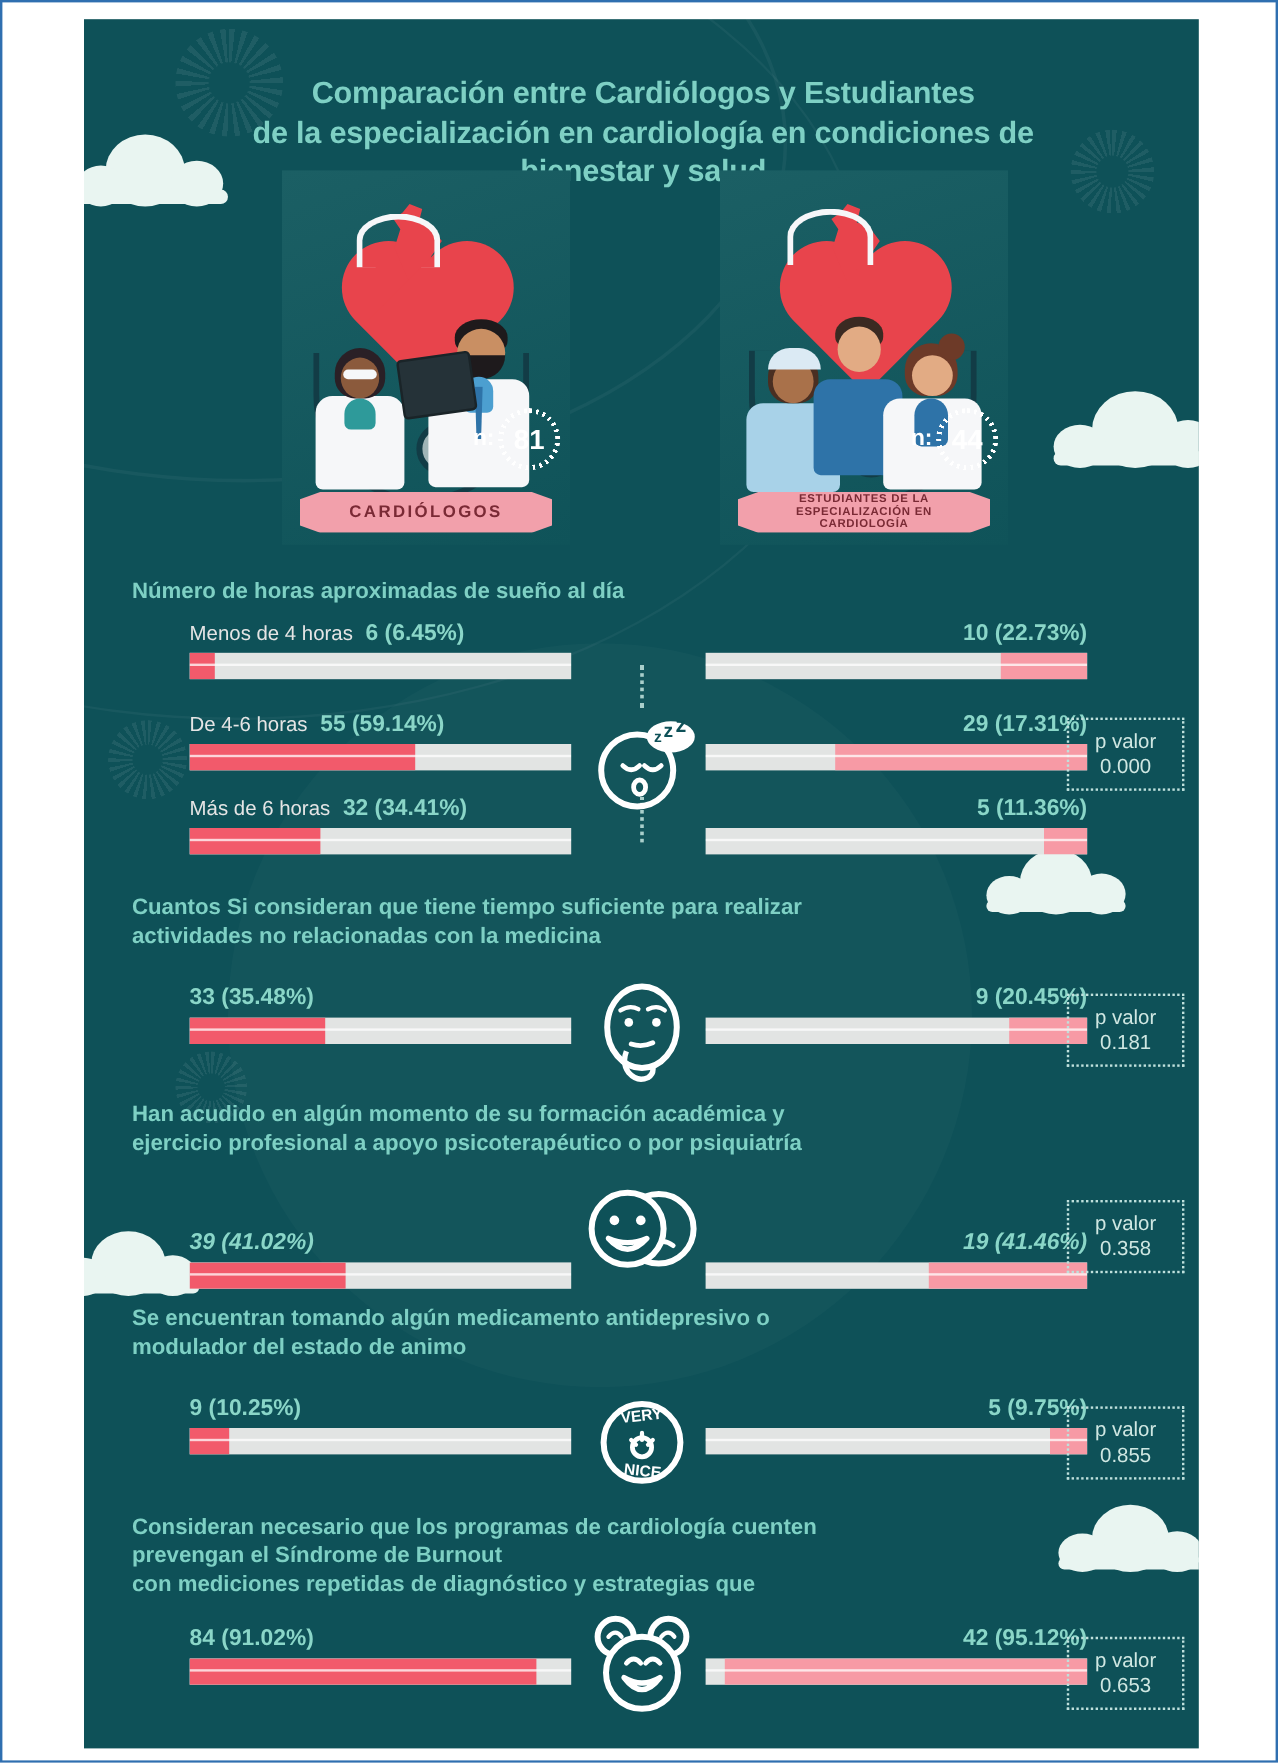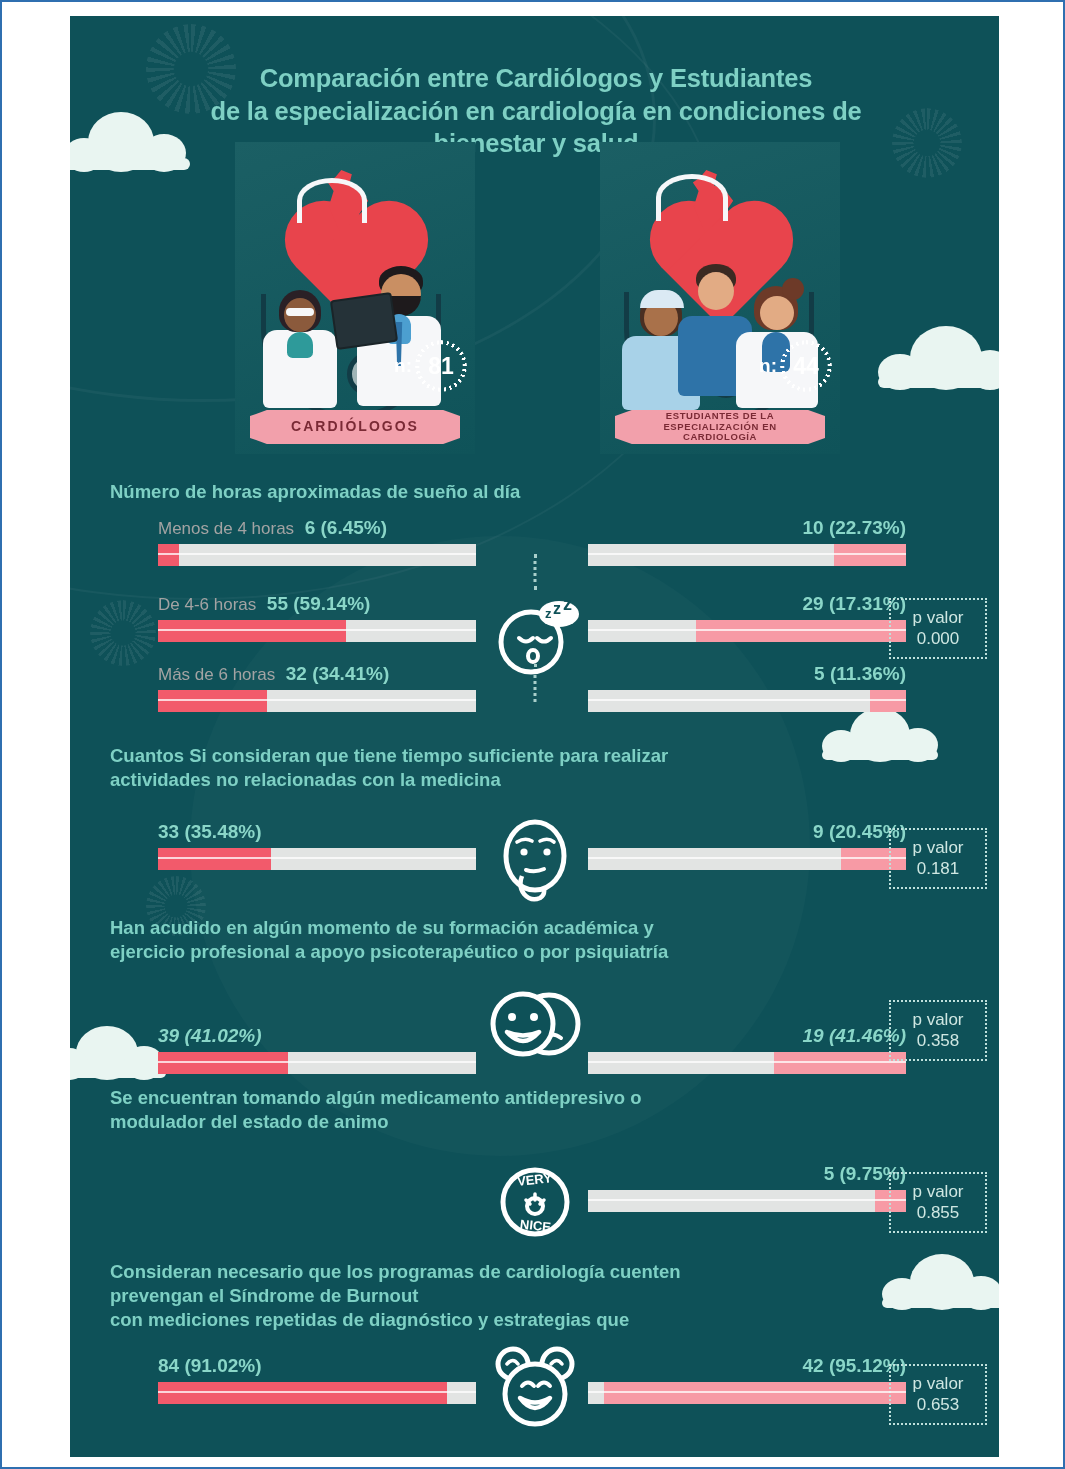--- a/index.html
+++ b/index.html
@@ -83,21 +83,21 @@
   .section{position:absolute;left:0;width:929px;}
   .q-title{text-align:left;color:#7ed0c4;font-size:18.5px;font-weight:bold;
            line-height:1.3;padding:0 40px;box-sizing:border-box;}
 
   .row{position:absolute;left:0;width:929px;height:46px;}
   .side{position:absolute;width:318px;}
   .side.left{left:88px;}
   .side.right{left:518px;}
 
   .val{font-size:19px;font-weight:bold;color:#8ad6c8;white-space:nowrap;line-height:1;}
-  .val .lbl{font-weight:normal;font-size:17px;color:#a3a3a3;}
+  .val .lbl{font-weight:normal;font-size:17px;color:#e5e5e5;}
   .side.left .val{text-align:left;}
   .side.right .val{text-align:right;}
 
   .bar{position:relative;height:22px;background:#e2e4e3;margin-top:7px;overflow:hidden;}
   .bar .sheen{position:absolute;left:0;right:0;top:9px;height:2px;background:rgba(255,255,255,.75);z-index:3;}
   .bar .fill{position:absolute;top:0;bottom:0;}
   .bar.left-bar .fill{left:0;background:#f25a6b;}
   .bar.right-bar .fill{right:0;background:#f79aa5;}
 
   
@@ -409,20 +409,27 @@
     </div>
 
     <div class="section" style="top:1070px;">
       <div class="q-title">
         <div>Se encuentran tomando algún medicamento antidepresivo o</div>
         <div>modulador del estado de animo</div>
       </div>
     </div>
 
     <div class="row" style="top:1148px;">
+      <div class="side left">
+        <div class="val">9 (10.25%)</div>
+        <div class="bar left-bar">
+            <div class="fill" style="width:10.25%"></div>
+            <div class="sheen"></div>
+          </div>
+      </div>
       <div class="side right">
         <div class="val">5 (9.75%)</div>
         <div class="bar right-bar">
             <div class="fill" style="width:9.75%"></div>
             <div class="sheen"></div>
           </div>
       </div>
     </div>
 
     <div class="cicon" style="top:1140px;">

